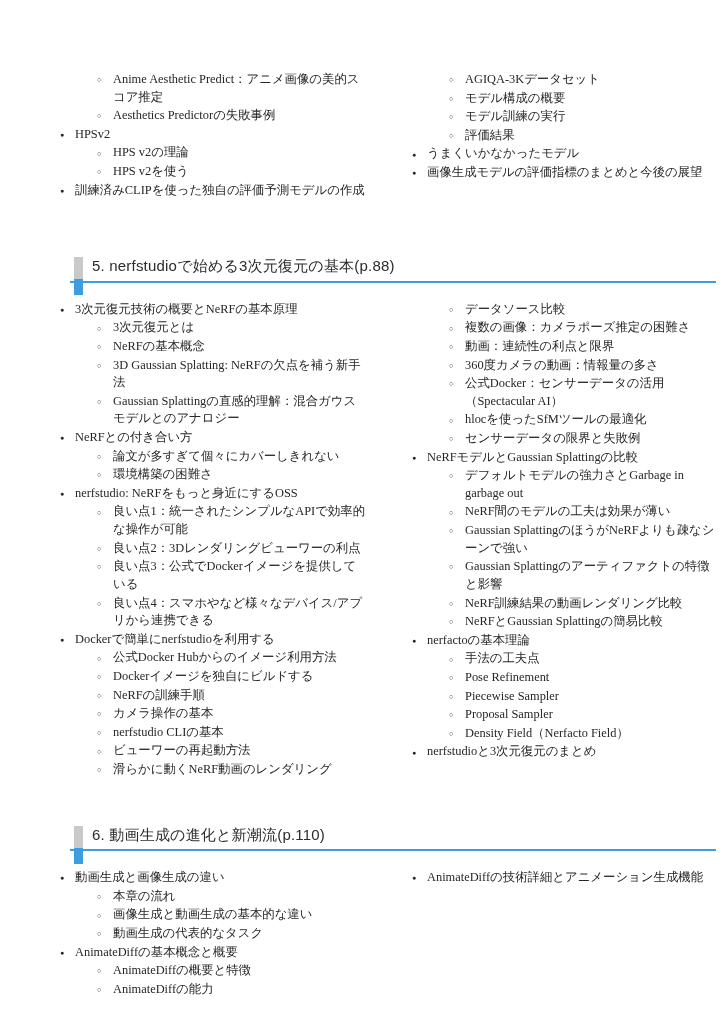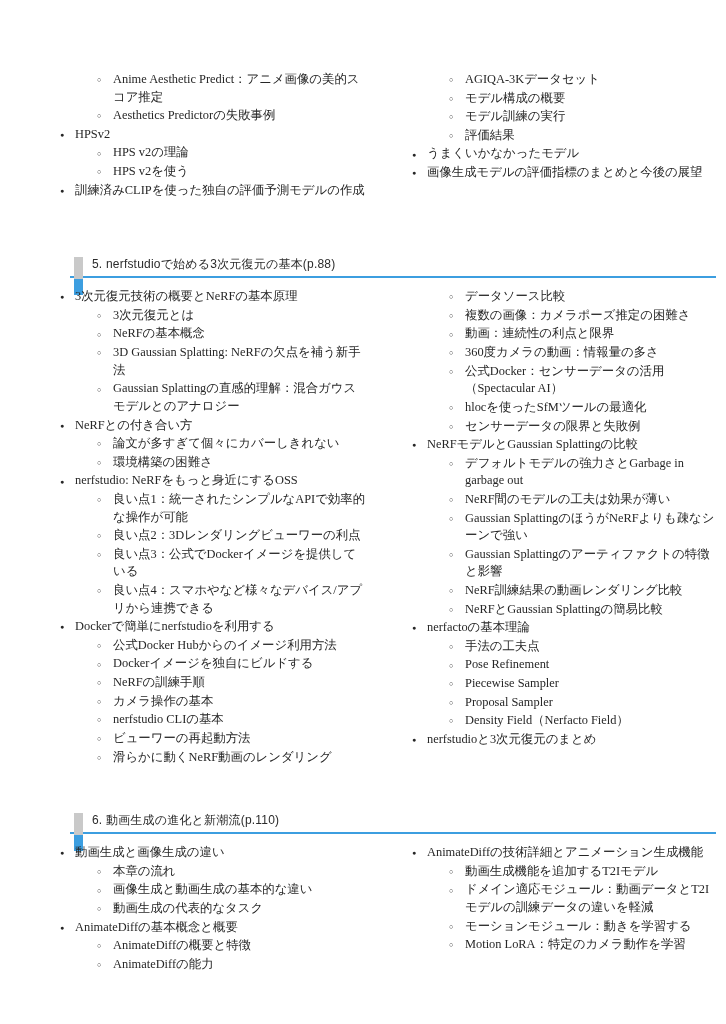--- a/index.html
+++ b/index.html
@@ -27,21 +27,21 @@
   }
 
   
   .section-head {
     position: relative;
     margin: 0 0 0 30px;
     padding: 0 0 3px 22px;
     border-bottom: 2.5px solid #3c9ee0;
     font-family: "Liberation Sans", "DejaVu Sans", sans-serif;
     font-weight: 400;
-    font-size: 12px;
+    font-size: 15px;
     line-height: 1.5;
     color: #2b2b2b;
     letter-spacing: 0.2px;
   }
   .section-head .accent-gray {
     position: absolute;
     left: 4px; top: 2px;
     width: 9px; height: 22px;
     background: #c9c9c9;
   }
@@ -96,21 +96,21 @@
     line-height: 1.42;
     color: #262626;
   }
   li.item.d1 > .bullet { left: -14px; font-size: 10px; top: 0.12em; }
   li.item.d2 > .bullet { left: -15px; font-size: 10px; top: 0.12em; }
 
   .dot-filled::before { content: "\25CF"; font-size: 7px; }
   .dot-hollow::before { content: "\25CB"; font-size: 7px; }
 
   .txt { display: inline; }
-  .gap-head-to-body { margin-top: 10px; }
+  .gap-head-to-body { margin-top: 18px; }
   .block-top { margin-top: 59px; }
 
   .sec5-wrap { margin-top: 55px; }
   .sec6-wrap { margin-top: 44px; }
 </style>
 </head>
 <body>
 
 <div class="page">
 
@@ -235,24 +235,18 @@
             <li class="item d1"><span class="bullet dot-filled"></span><span class="txt">AnimateDiffの基本概念と概要</span></li>
             <ul class="lv2">
               <li class="item d2"><span class="bullet dot-hollow"></span><span class="txt">AnimateDiffの概要と特徴</span></li>
               <li class="item d2"><span class="bullet dot-hollow"></span><span class="txt">AnimateDiffの能力</span></li>
             </ul>
           </ul>
       </div>
       <div class="col right">
         <ul class="lv1">
             <li class="item d1"><span class="bullet dot-filled"></span><span class="txt">AnimateDiffの技術詳細とアニメーション生成機能</span></li>
-            <ul class="lv2">
-              <li class="item d2"><span class="bullet dot-hollow"></span><span class="txt">動画生成機能を追加するT2Iモデル</span></li>
-              <li class="item d2"><span class="bullet dot-hollow"></span><span class="txt">ドメイン適応モジュール：動画データとT2Iモデルの訓練データの違いを軽減</span></li>
-              <li class="item d2"><span class="bullet dot-hollow"></span><span class="txt">モーションモジュール：動きを学習する</span></li>
-              <li class="item d2"><span class="bullet dot-hollow"></span><span class="txt">Motion LoRA：特定のカメラ動作を学習</span></li>
-            </ul>
           </ul>
       </div>
     </div>
   </div>
 
 </div>
 
 </body></html>

